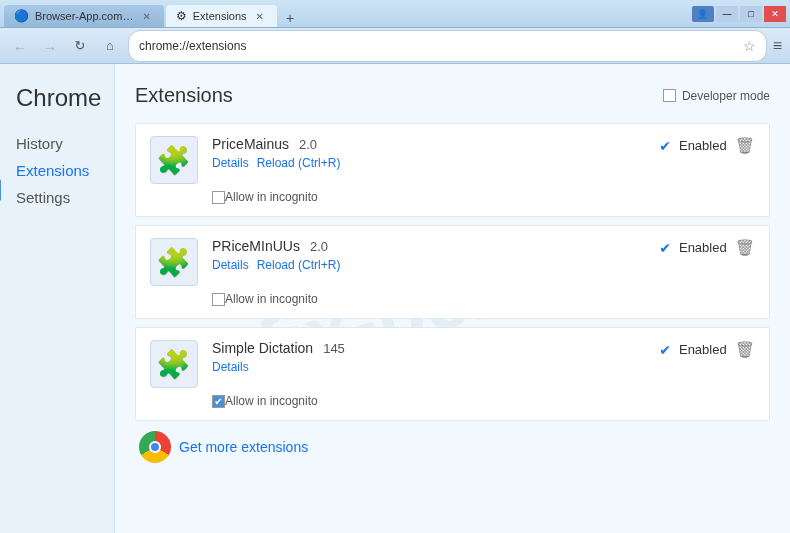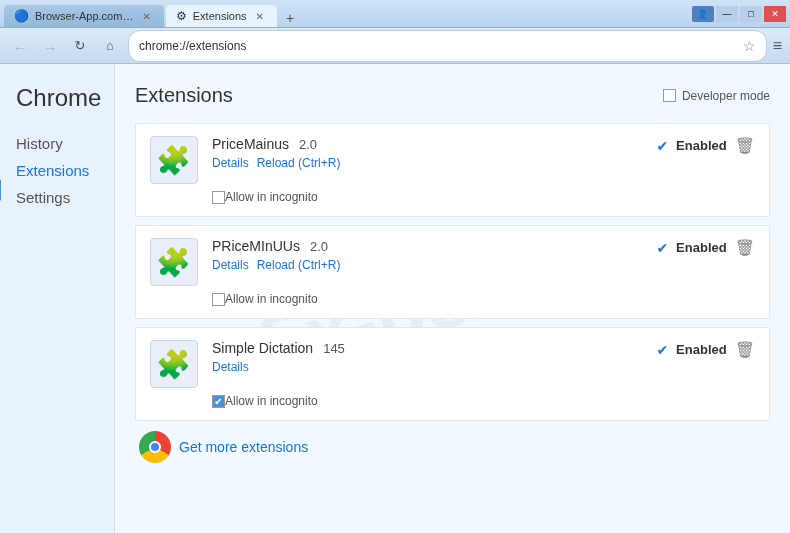--- a/index.html
+++ b/index.html
@@ -272,21 +272,21 @@
       gap: 8px;
       margin-left: auto;
       flex-shrink: 0;
     }
     .enabled-check {
       color: #1a73e8;
       font-size: 14px;
     }
     .enabled-label {
       font-size: 13px;
-      font-weight: bold;
+      font-weight: normal;
       color: #333;
     }
     .trash-icon {
       font-size: 16px;
       color: #888;
       cursor: pointer;
     }
     .ext-incognito {
       display: flex;
       align-items: center;

